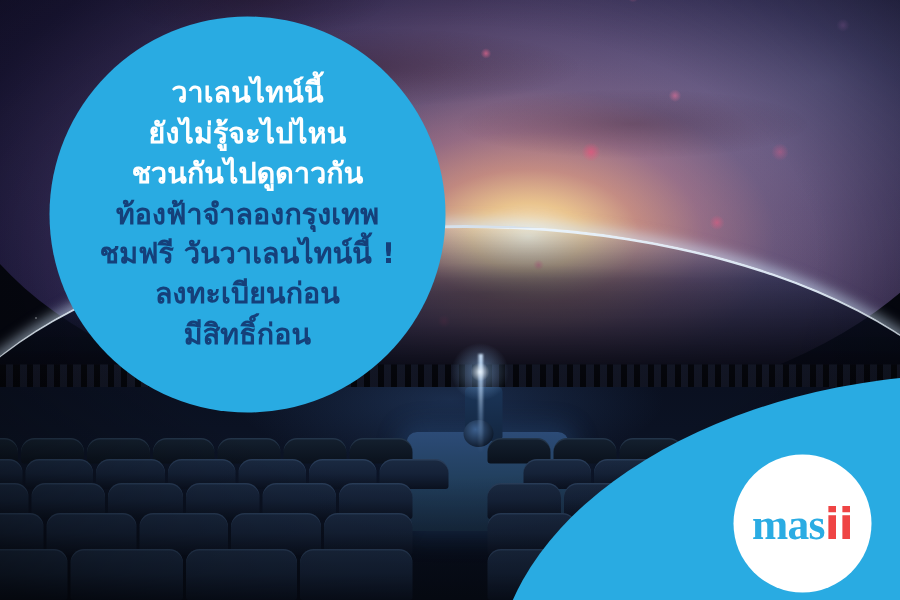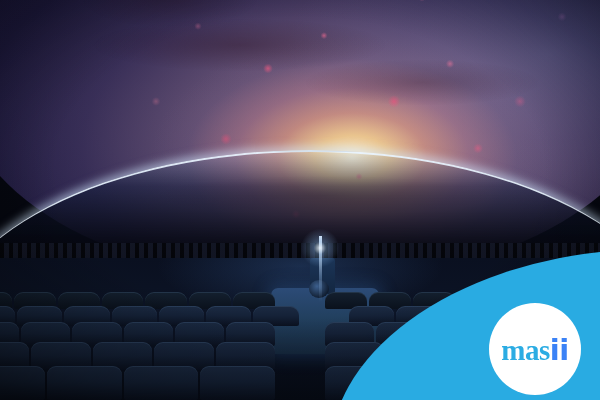--- a/index.html
+++ b/index.html
@@ -295,21 +295,21 @@
   }
   .logo-wordmark {
     font-size: 29px;
     font-weight: bold;
     letter-spacing: -0.5px;
     line-height: 1;
     position: relative;
     top: 1px;
   }
   .logo-mas { color: #2BACE3; font-family: Liberation Serif, serif; }
-  .logo-ii  { color: #3b82f6; margin-top: 40px; }
+  .logo-ii  { color: #ef4444; margin-top: 40px; }
 </style>
 </head>
 <body>
 
 <div id="poster">
 
   <div class="bg-layer">
     <div class="starfield"></div>
     <div class="dome-sky"></div>
     <div class="dust-lanes"></div>
@@ -396,20 +396,29 @@
         <div class="aisle"></div>
         <div class="seat"></div>
       <div class="seat"></div>
         <div class="seat"></div>
         <div class="seat"></div>
     </div>
 
     <div class="vignette"></div>
   </div>
 
+  <div class="headline-circle">
+    <div class="headline-line hl-white">วาเลนไทน์นี้</div>
+    <div class="headline-line hl-white">ยังไม่รู้จะไปไหน</div>
+    <div class="headline-line hl-white">ชวนกันไปดูดาวกัน</div>
+    <div class="headline-line hl-navy">ท้องฟ้าจำลองกรุงเทพ</div>
+    <div class="headline-line hl-navy">ชมฟรี วันวาเลนไทน์นี้ !</div>
+    <div class="headline-line hl-navy">ลงทะเบียนก่อน</div>
+    <div class="headline-line hl-navy">มีสิทธิ์ก่อน</div>
+  </div>
 
   <div class="brand-wedge"></div>
 
   <div class="logo-badge">
     <div class="logo-wordmark">
       <span class="logo-mas">mas</span><span class="logo-ii">ii</span>
     </div>
   </div>
 
 </div>

